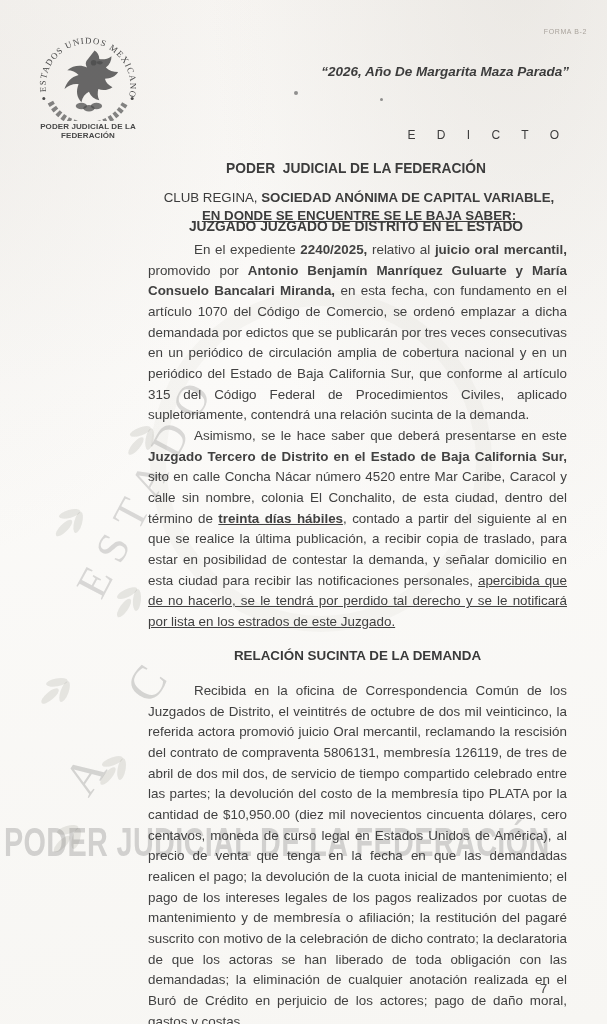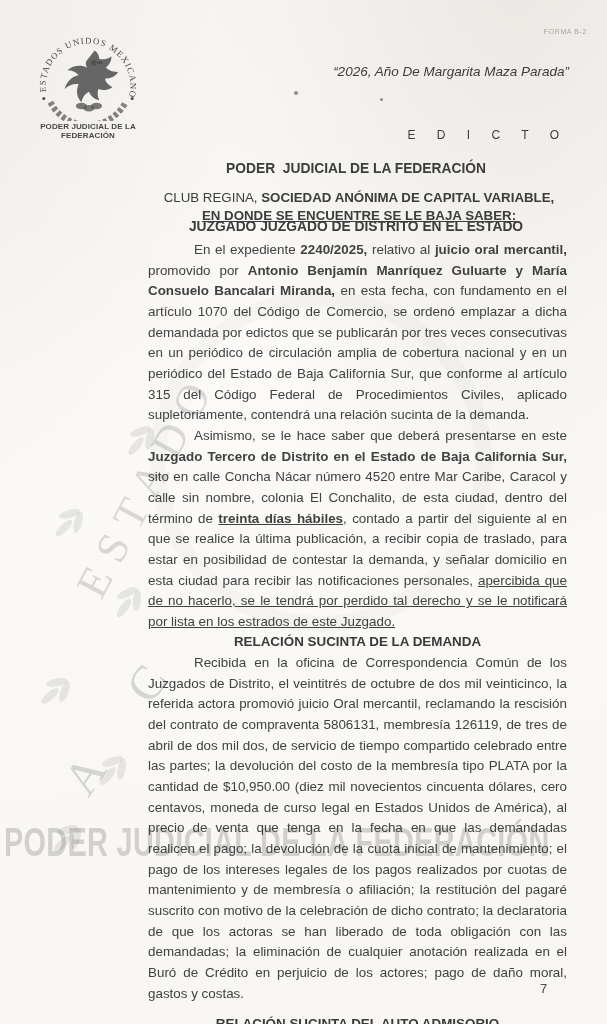--- a/index.html
+++ b/index.html
@@ -31,32 +31,32 @@
   }
   .wm-leaves{left:6px;top:408px;}
   
   .forma{position:absolute;top:28px;right:20px;font-size:7px;letter-spacing:0.6px;color:#aaa49d;}
   .seal-svg{position:absolute;left:30px;top:27px;}
   .seal-caption{position:absolute;left:24px;top:122px;width:128px;text-align:center;
     font-size:8px;font-weight:700;letter-spacing:0.1px;color:#474747;}
   .dot{position:absolute;border-radius:50%;background:#6d6d6d;opacity:0.75;}
   .dot1{left:294px;top:91px;width:4px;height:4px;}
   .dot2{left:380px;top:98px;width:3px;height:3px;}
-  .year-legend{position:absolute;top:64px;right:38px;font-size:13.5px;font-weight:400;font-style:italic;color:#3c3c3c;}
+  .year-legend{position:absolute;top:64px;right:38px;font-size:13.5px;font-weight:700;font-style:italic;color:#3c3c3c;}
   .edicto{position:absolute;top:96px;left:150px;width:418px;text-align:right;
     font-size:12px;letter-spacing:9px;text-indent:9px;color:#3c3c3c;margin-top:32px;}
   .court-block{position:absolute;top:120px;left:140px;width:432px;text-align:center;
     font-size:13.8px;font-weight:700;line-height:19.4px;color:#3c3c3c;white-space:pre-wrap;}
   
   .addressee{position:absolute;top:189px;left:149px;width:420px;font-size:13.3px;line-height:17.6px;color:#3c3c3c;text-align:center;}
   
   .body-col{position:absolute;top:240px;left:148px;width:419px;
     font-size:13.4px;line-height:20.65px;text-align:justify;color:#414141;}
   .para{margin:0;text-indent:46px;}
-  .heading{margin:0;text-indent:0;text-align:center;font-weight:700;color:#3a3a3a;}
+  .heading{margin:14px;text-indent:0;text-align:center;font-weight:700;color:#3a3a3a;}
   .heading-auto{margin-top:10px;}
   .b{font-weight:700;}
   .u{text-decoration:underline;}
   .bu{font-weight:700;text-decoration:underline;}
   .page-number{position:absolute;top:981px;left:540px;font-size:13px;color:#4a4a4a;}
 </style>
 </head>
 <body>
 
 <div class="page">

